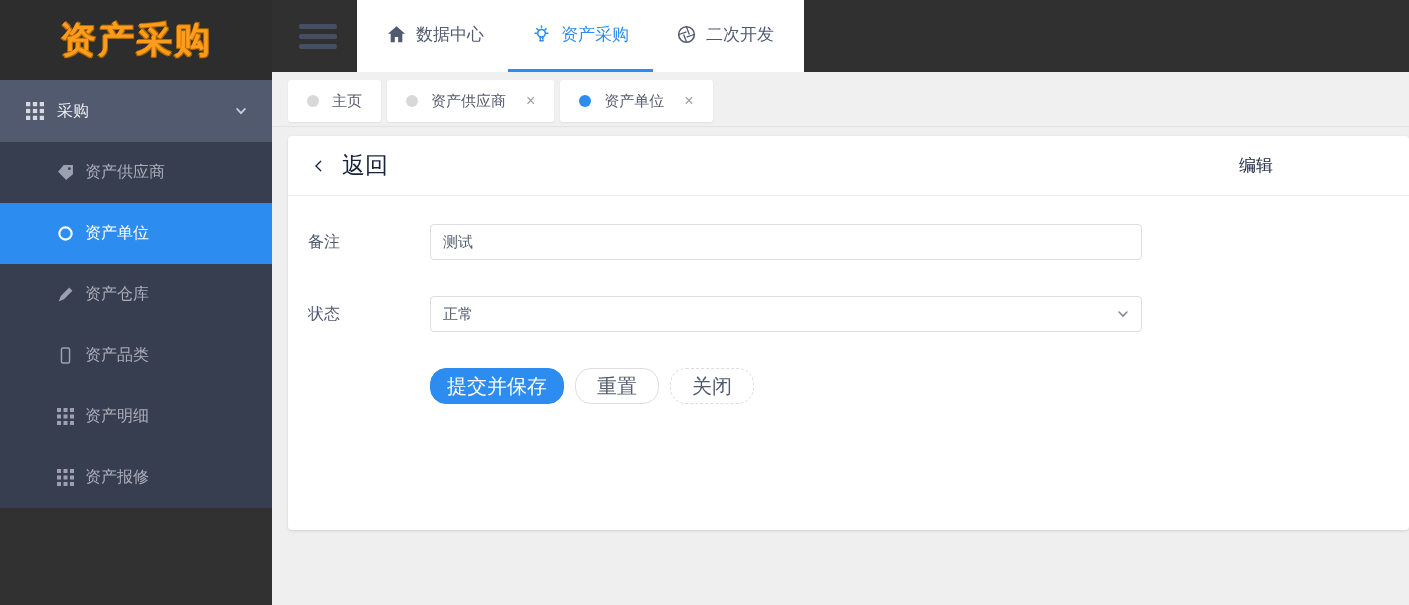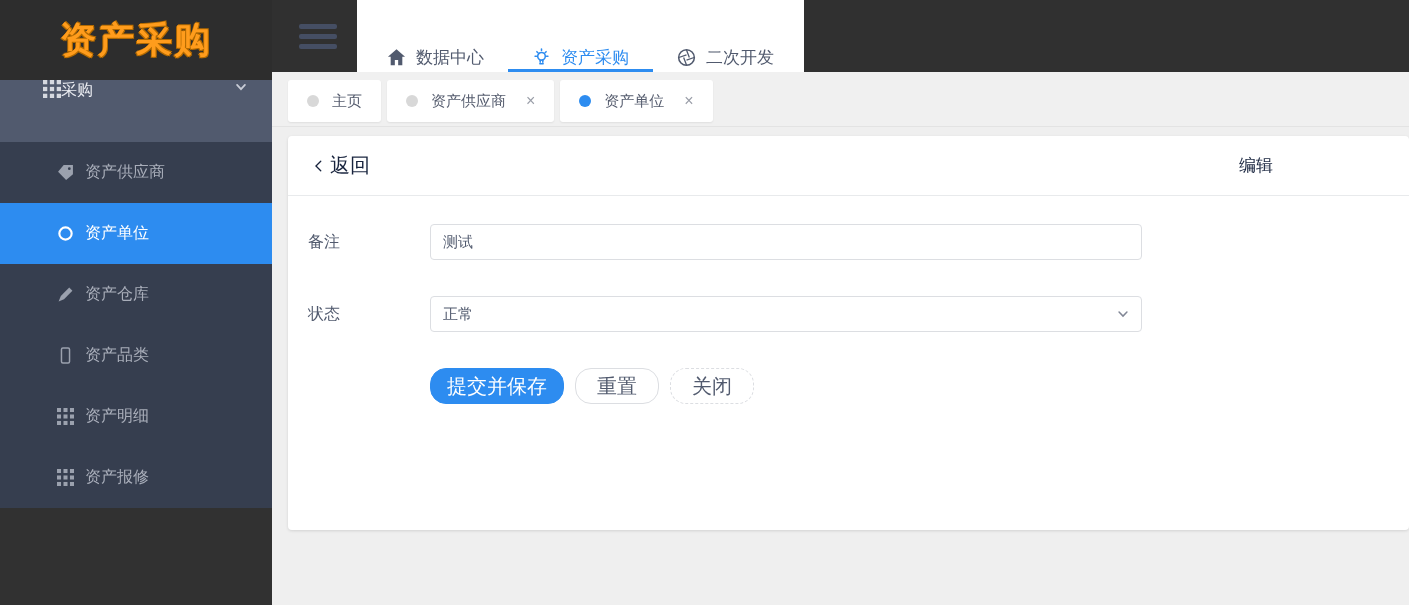--- a/index.html
+++ b/index.html
@@ -5,58 +5,58 @@
   * { margin:0; padding:0; box-sizing:border-box; }
   html,body { width:1409px; height:605px; font-family:"Liberation Sans","DejaVu Sans",sans-serif; overflow:hidden; background:#efefef; }
   .app { position:relative; width:1409px; height:605px; }
 
   
   .sidebar { position:absolute; left:0; top:0; width:272px; height:605px; background:#313131; }
   .logo-area { height:80px; background:#2d2d2d; display:flex; align-items:center; justify-content:center; }
   .logo-text { color:#ff9c1c; font-size:36px; font-weight:bold; letter-spacing:2px;
                text-shadow:1px 1px 0 #b36a00, -1px 1px 0 #b36a00, 1px -1px 0 #b36a00; }
   .menu { background:#515a6e; }
-  .menu-item { height:62px; display:flex; padding:0 24px 0 43px;
+  .menu-item { height:62px; display:flex; align-items:center; gap:13px; padding:0 24px 0 26px;
                color:#eceef3; font-size:16px; cursor:pointer; }
   .menu-item .mi-icon { width:18px; height:18px; color:#d6d9e0; display:flex; }
   .menu-item .chev { margin-left:auto; width:14px; height:14px; color:#c9cdd7; display:flex; }
   .submenu { background:#363e4f; }
   .submenu-item { height:61px; display:flex; align-items:center; gap:11px; padding-left:57px;
                   color:#a9aeba; font-size:16px; cursor:pointer; }
   .submenu-item .mi-icon { width:17px; height:17px; display:flex; color:#9ba1ae; }
   .submenu-item.active { background:#2d8cf0; color:#ffffff; }
   .submenu-item.active .mi-icon { color:#ffffff; }
 
   
   .topbar { position:absolute; left:272px; top:0; width:1137px; height:72px; background:#303030; }
   .hamburger { position:absolute; left:27px; top:24px; width:38px; height:25px; display:flex;
                flex-direction:column; justify-content:space-between; cursor:pointer; }
   .hamburger span { display:block; height:5px; border-radius:2px; background:#454e63; }
-  .topnav { position:absolute; left:85px; top:0; height:72px; background:#ffffff; display:flex; padding:0 6px;align-items:flex-end; }
+  .topnav { position:absolute; left:85px; top:0; height:72px; background:#ffffff; display:flex; padding:0 6px; }
   .nav-item { display:flex; align-items:center; gap:10px; padding:0 24px; font-size:17px;
               color:#515a6e; cursor:pointer; border-bottom:3px solid transparent; }
   .nav-item .nav-icon { width:19px; height:19px; display:flex; }
   .nav-item.active { color:#2d8cf0; border-bottom-color:#2d8cf0; }
 
   
   .tabbar { position:absolute; left:272px; top:72px; width:1137px; height:55px; background:#f0f0f0;
             border-bottom:1px solid #e3e3e3; display:flex; align-items:flex-start; padding:8px 0 0 16px; }
   .chip { display:inline-flex; align-items:center; height:42px; background:#ffffff; border-radius:3px;
           margin-right:6px; padding:0 19px; box-shadow:0 1px 2px rgba(0,0,0,0.07); font-size:15px;
           color:#555c6e; gap:13px; cursor:pointer; }
   .chip .dot { width:12px; height:12px; border-radius:50%; background:#d8d8d8; }
   .chip.active .dot { background:#2d8cf0; }
   .chip .close { color:#9a9ea8; font-size:16px; margin-left:7px; line-height:1; cursor:pointer; }
 
   
   .content { position:absolute; left:272px; top:127px; width:1137px; height:478px; background:#efefef; }
   .card { position:absolute; left:16px; top:9px; width:calc(100% - 16px); height:394px; background:#ffffff;
           border-radius:4px; box-shadow:0 1px 3px rgba(0,0,0,0.12); }
   .card-header { height:60px; display:flex; align-items:center; padding:0 24px; border-bottom:1px solid #e8eaec; }
-  .back-link { display:flex; align-items:center; gap:4px; color:#17233d; font-size:20px; cursor:pointer; }
+  .back-link { display:flex; align-items:center; gap:16px; color:#17233d; font-size:23px; cursor:pointer; }
   .back-link .back-icon { width:14px; height:14px; display:flex; color:#17233d; }
   .edit-link { margin-left:auto; margin-right:112px; color:#17233d; font-size:17px; cursor:pointer; }
 
   .form { padding:28px 0 0 20px; }
   .form-row { display:flex; align-items:center; margin-bottom:36px; }
   .form-label { width:122px; font-size:16px; color:#515a6e; }
   .field-wrap { position:relative; width:712px; }
   .text-input, .select-box { width:712px; height:36px; border:1px solid #dcdee2; border-radius:4px;
         padding:0 34px 0 12px; font-size:15px; color:#515a6e; background:#fff; outline:none;
         font-family:"Liberation Sans","DejaVu Sans",sans-serif; }

